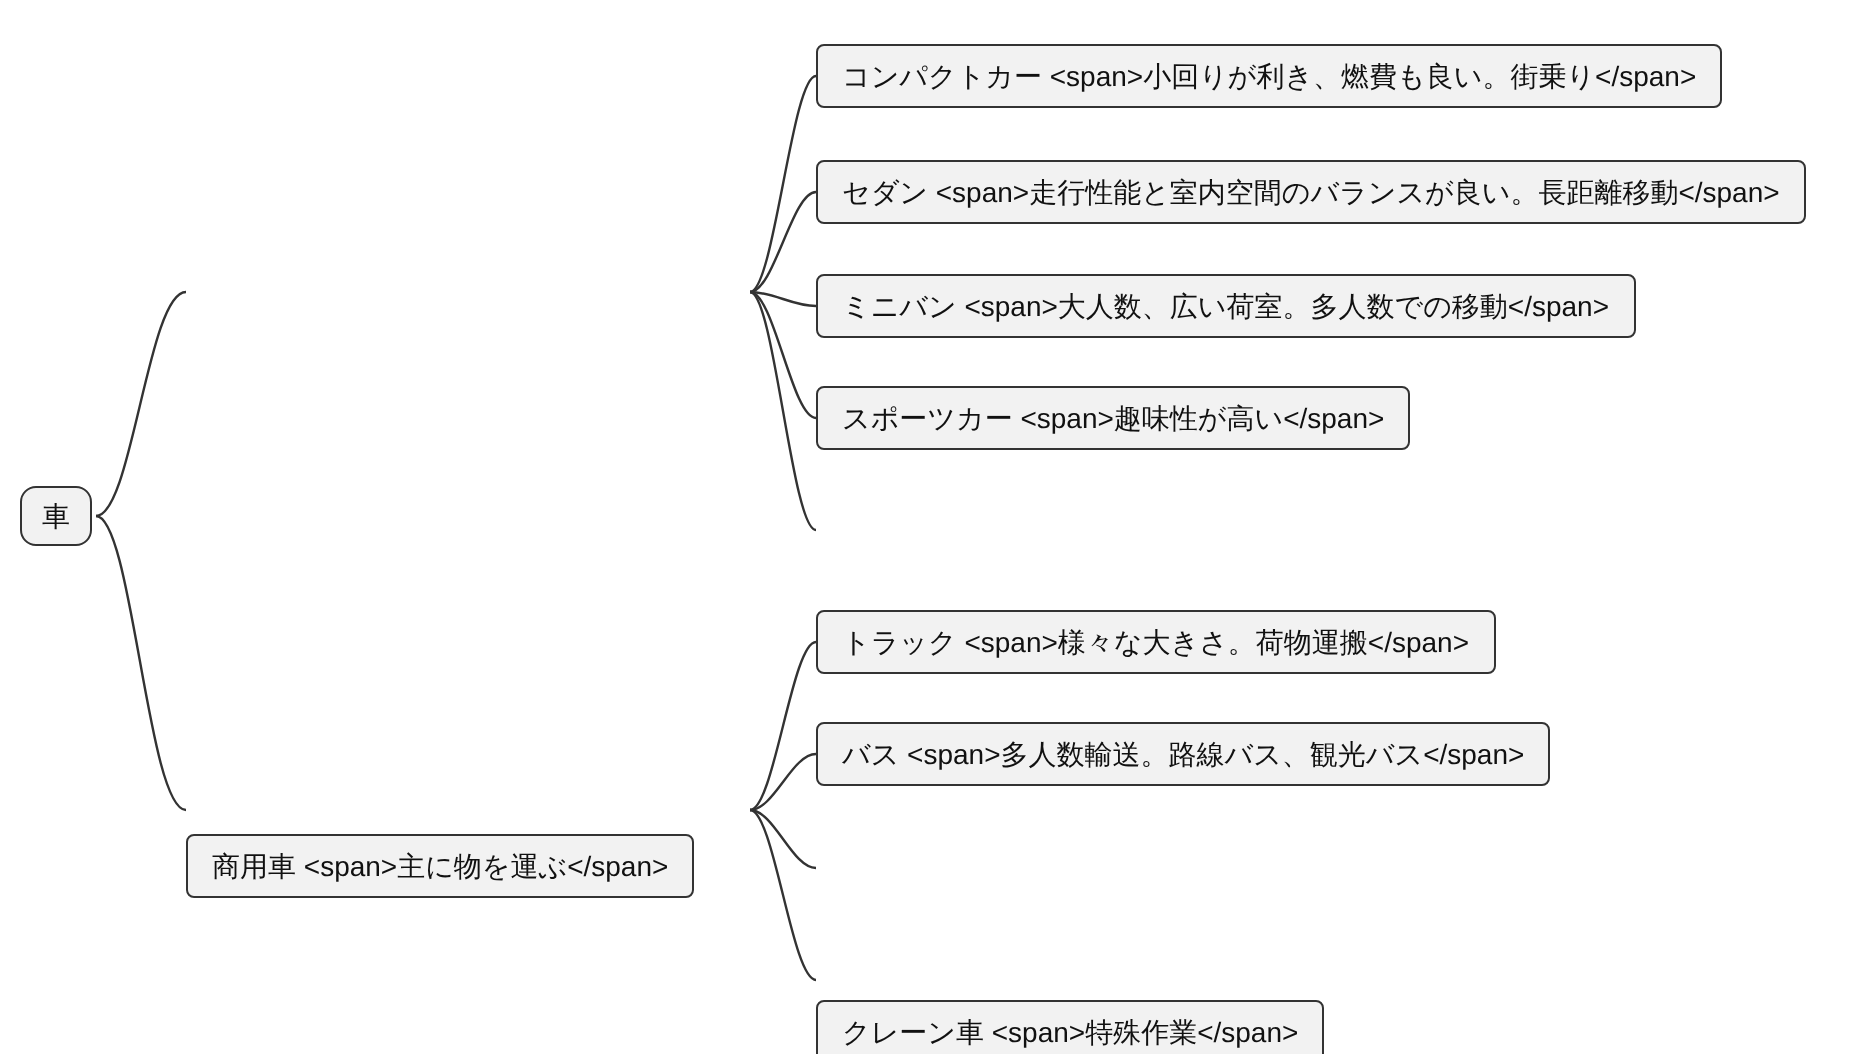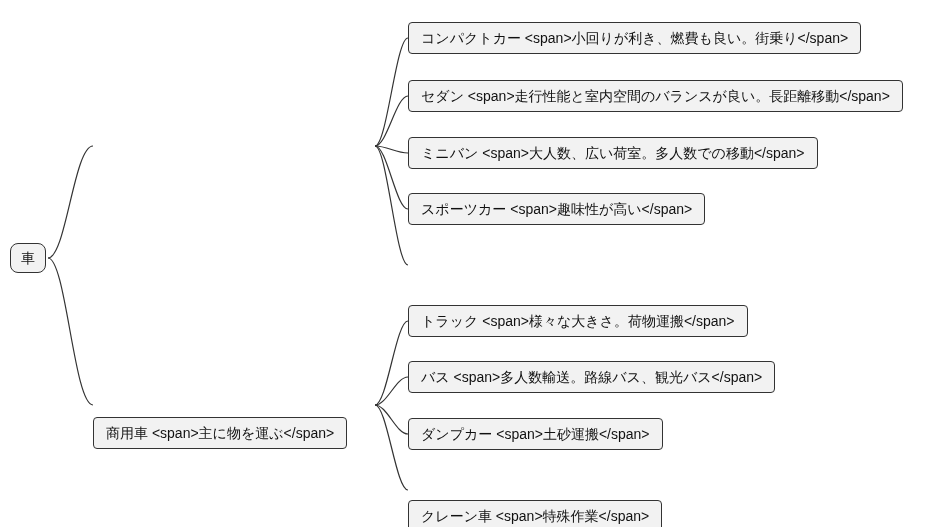--- a/index.html
+++ b/index.html
@@ -75,17 +75,16 @@
 
   <div class="node" style="left:408px; top:137px;">ミニバン &lt;span&gt;大人数、広い荷室。多人数での移動&lt;/span&gt;</div>
 
   <div class="node" style="left:408px; top:193px;">スポーツカー &lt;span&gt;趣味性が高い&lt;/span&gt;</div>
 
 
   <div class="node" style="left:408px; top:305px;text-align:right;">トラック &lt;span&gt;様々な大きさ。荷物運搬&lt;/span&gt;</div>
 
   <div class="node" style="left:408px; top:361px;text-align:right;">バス &lt;span&gt;多人数輸送。路線バス、観光バス&lt;/span&gt;</div>
 
-  <div class="node" style="left:408px; top:418px;">ダンプカー &lt;span&gt;土砂運搬&lt;/span&gt;</div>
 
   <div class="node" style="left:408px; top:500px;">クレーン車 &lt;span&gt;特殊作業&lt;/span&gt;</div>
 
 </div>
 
 </body></html>

